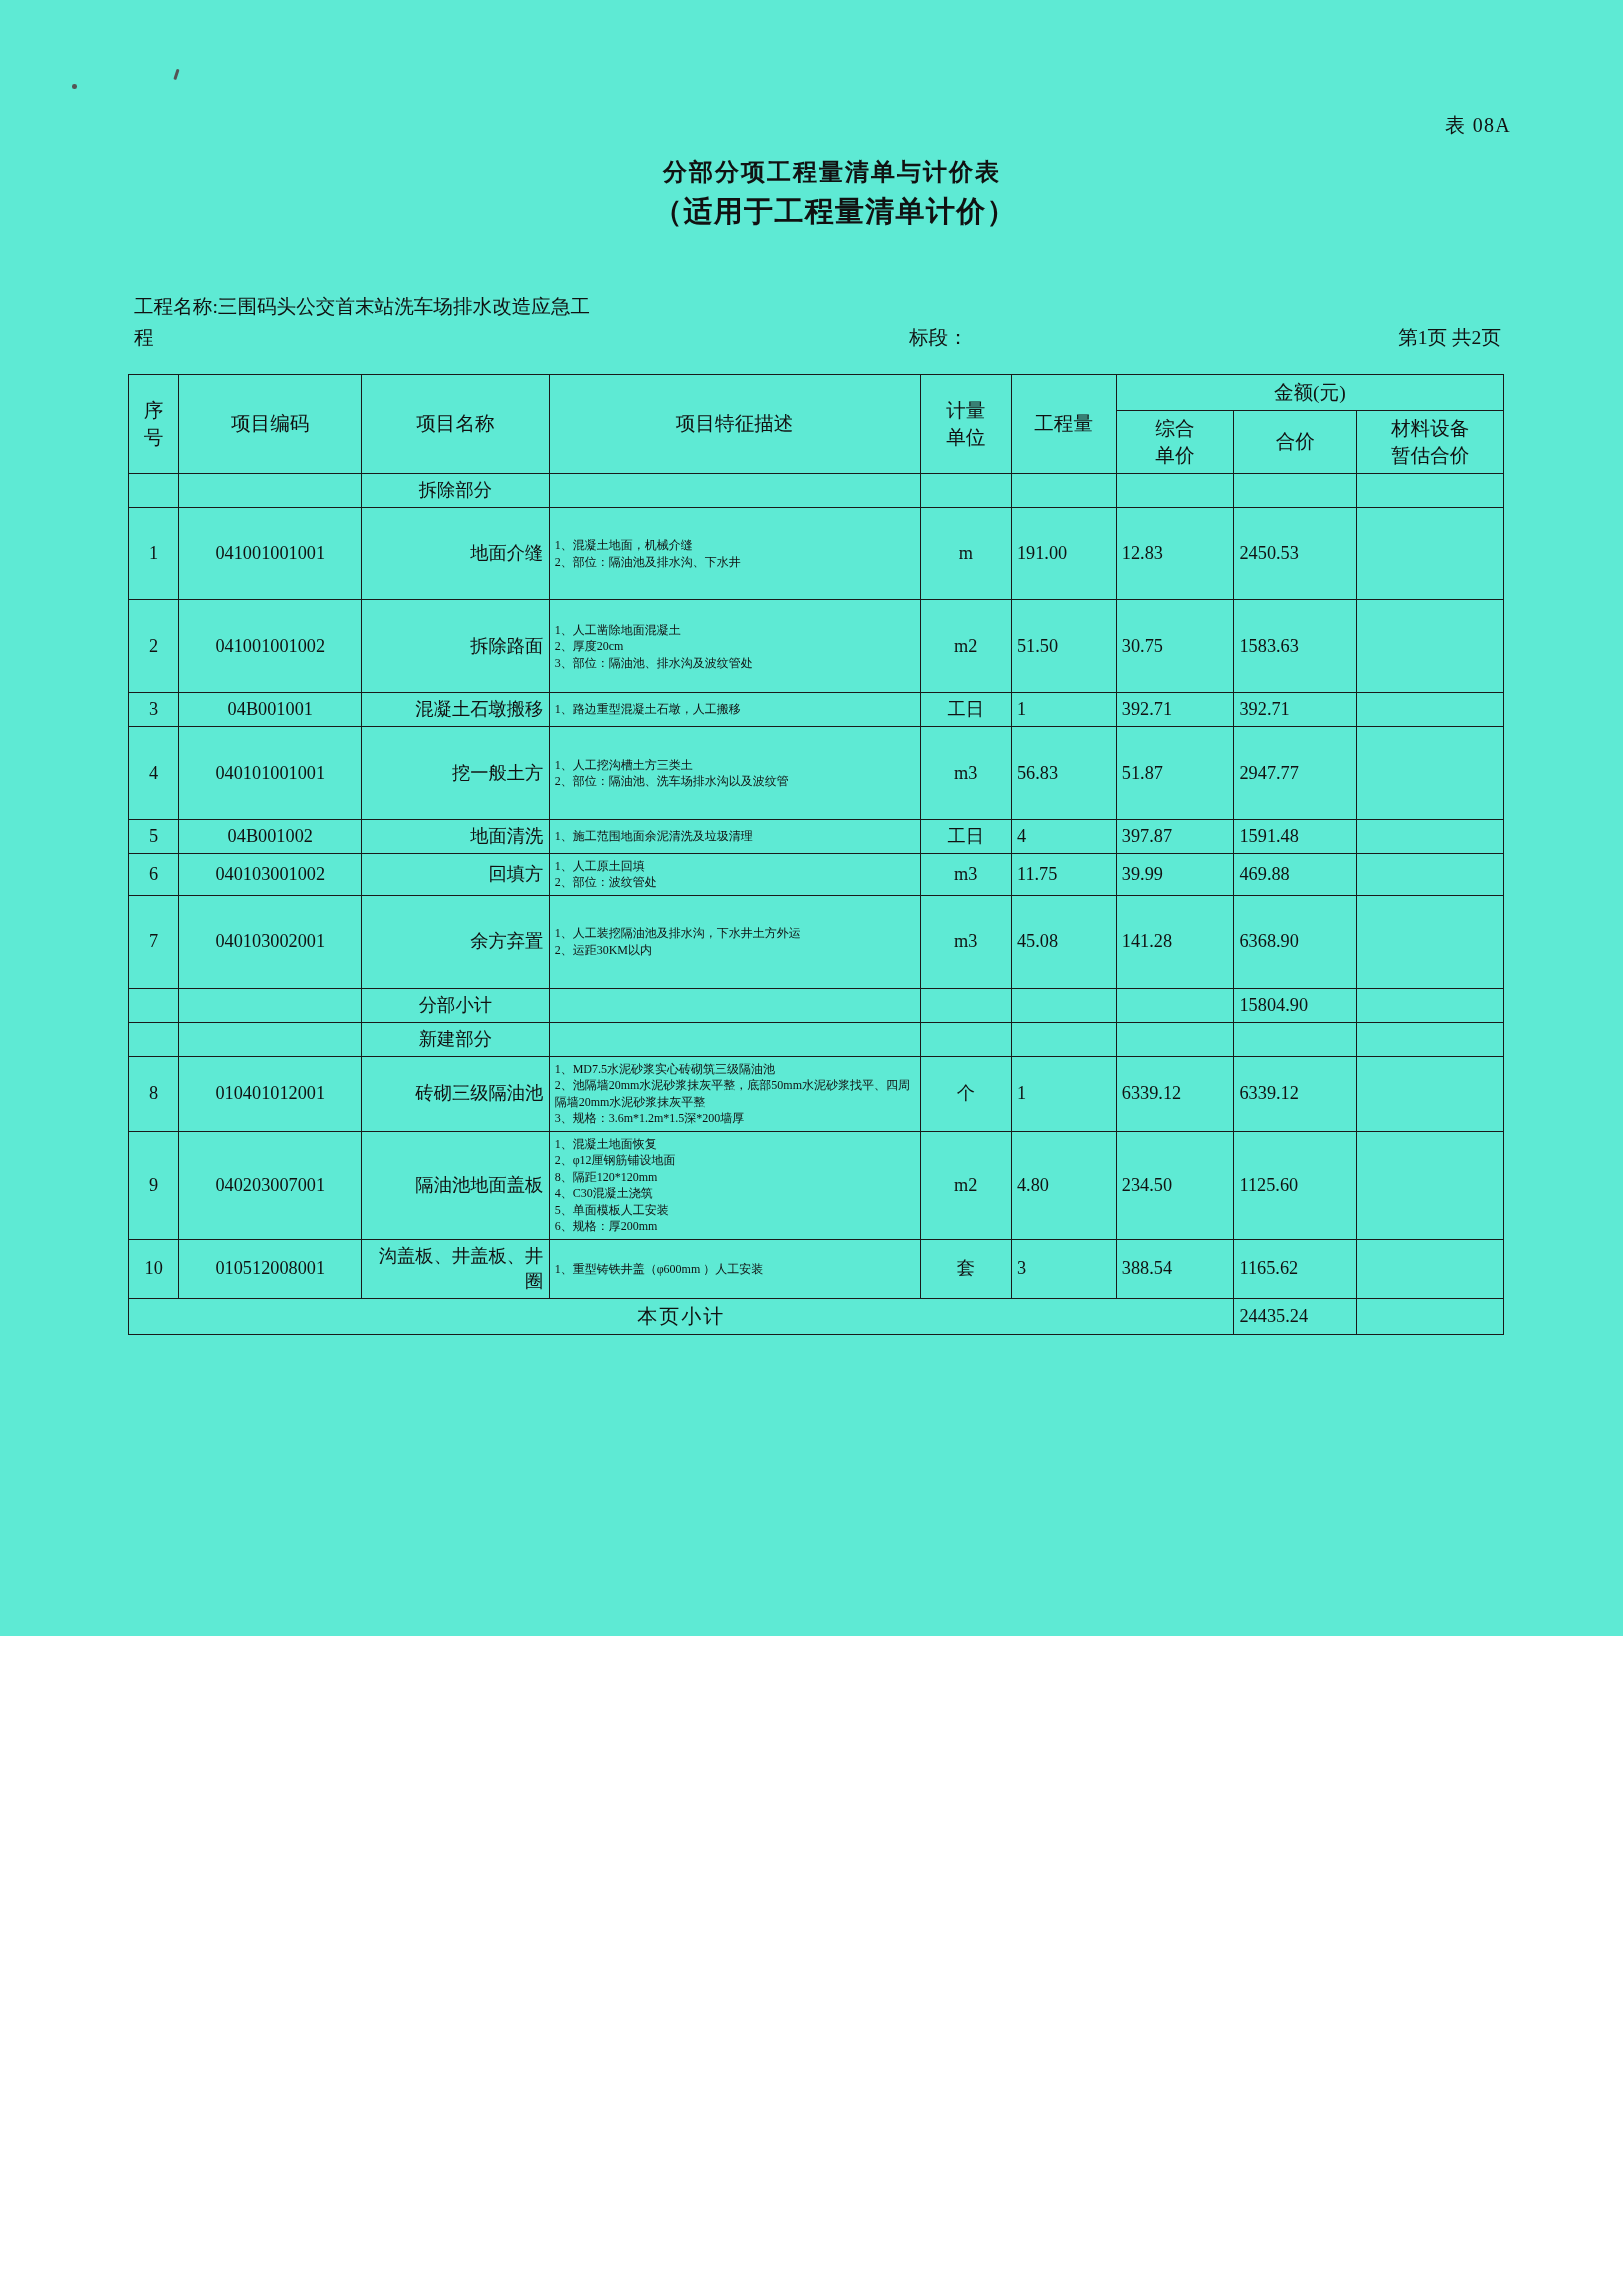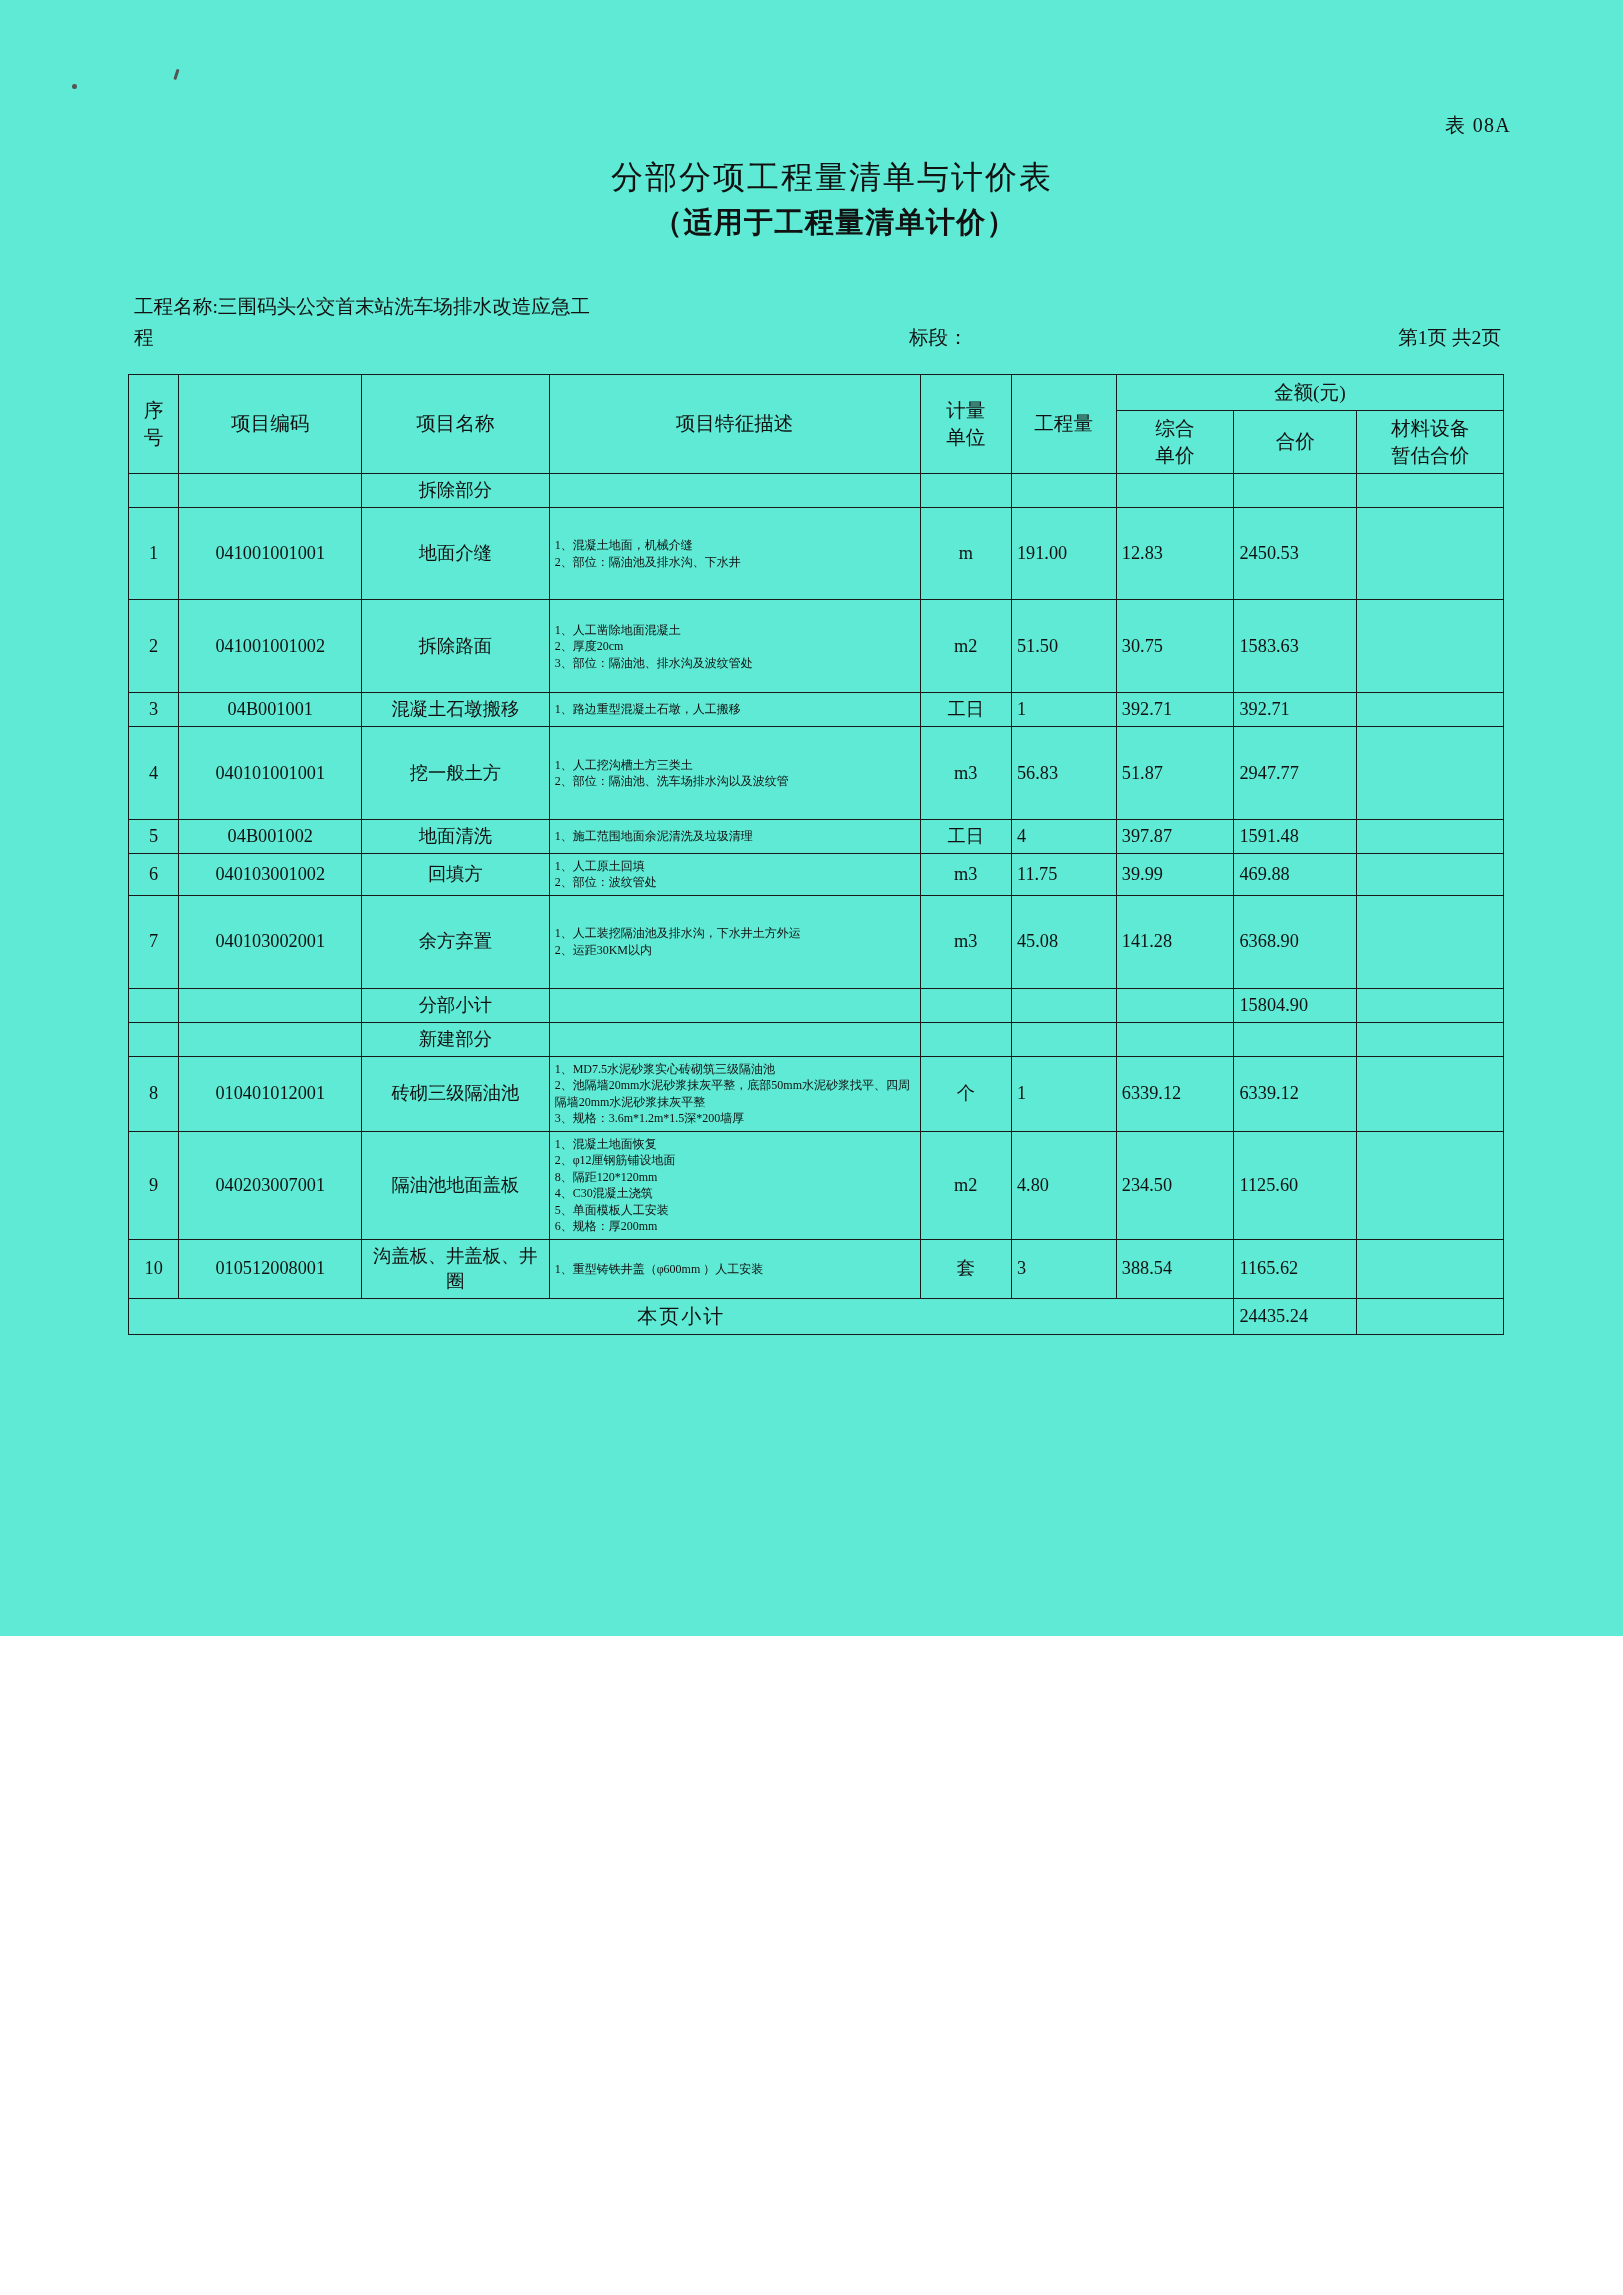--- a/index.html
+++ b/index.html
@@ -40,22 +40,22 @@
   }
 
   .titles {
     position: absolute;
     top: 156px;
     left: 0;
     width: 1623px;
     text-align: center;
   }
   .title-main {
-    font-size: 32px;
-    font-weight: normal;
+    font-size: 24px;
+    font-weight: bold;
     letter-spacing: 2px;
     line-height: 1.35;
     padding-left: 41px;
   }
   .title-sub {
     font-size: 29px;
     font-weight: bold;
     letter-spacing: 1.3px;
     line-height: 1.35;
     margin-top: 3.9px;
@@ -119,21 +119,21 @@
   .c-name  { width: 175px; }
   .c-desc  { width: 347px; }
   .c-unit  { width: 85px; }
   .c-qty   { width: 98px; }
   .c-up    { width: 110px; }
   .c-tot   { width: 115px; }
   .c-mat   { width: 137px; }
 
   td.center { text-align: center; }
   td.right  { text-align: left; padding-right: 9.2px; }
-  td.left   { text-align: center; padding-left: 9.2px; }
+  td.left   { text-align: right; padding-left: 9.2px; }
   td.desc   { text-align: left; padding-left: 7.8px; font-size: 12px; }
   td.secname{ text-align: center; padding-left: 19.6px; }
 
   .sum-label {
     text-align: center;
     font-size: 20px;
     letter-spacing: 2px;
   }
   .row-tall td { height: 84px; }
 </style>

